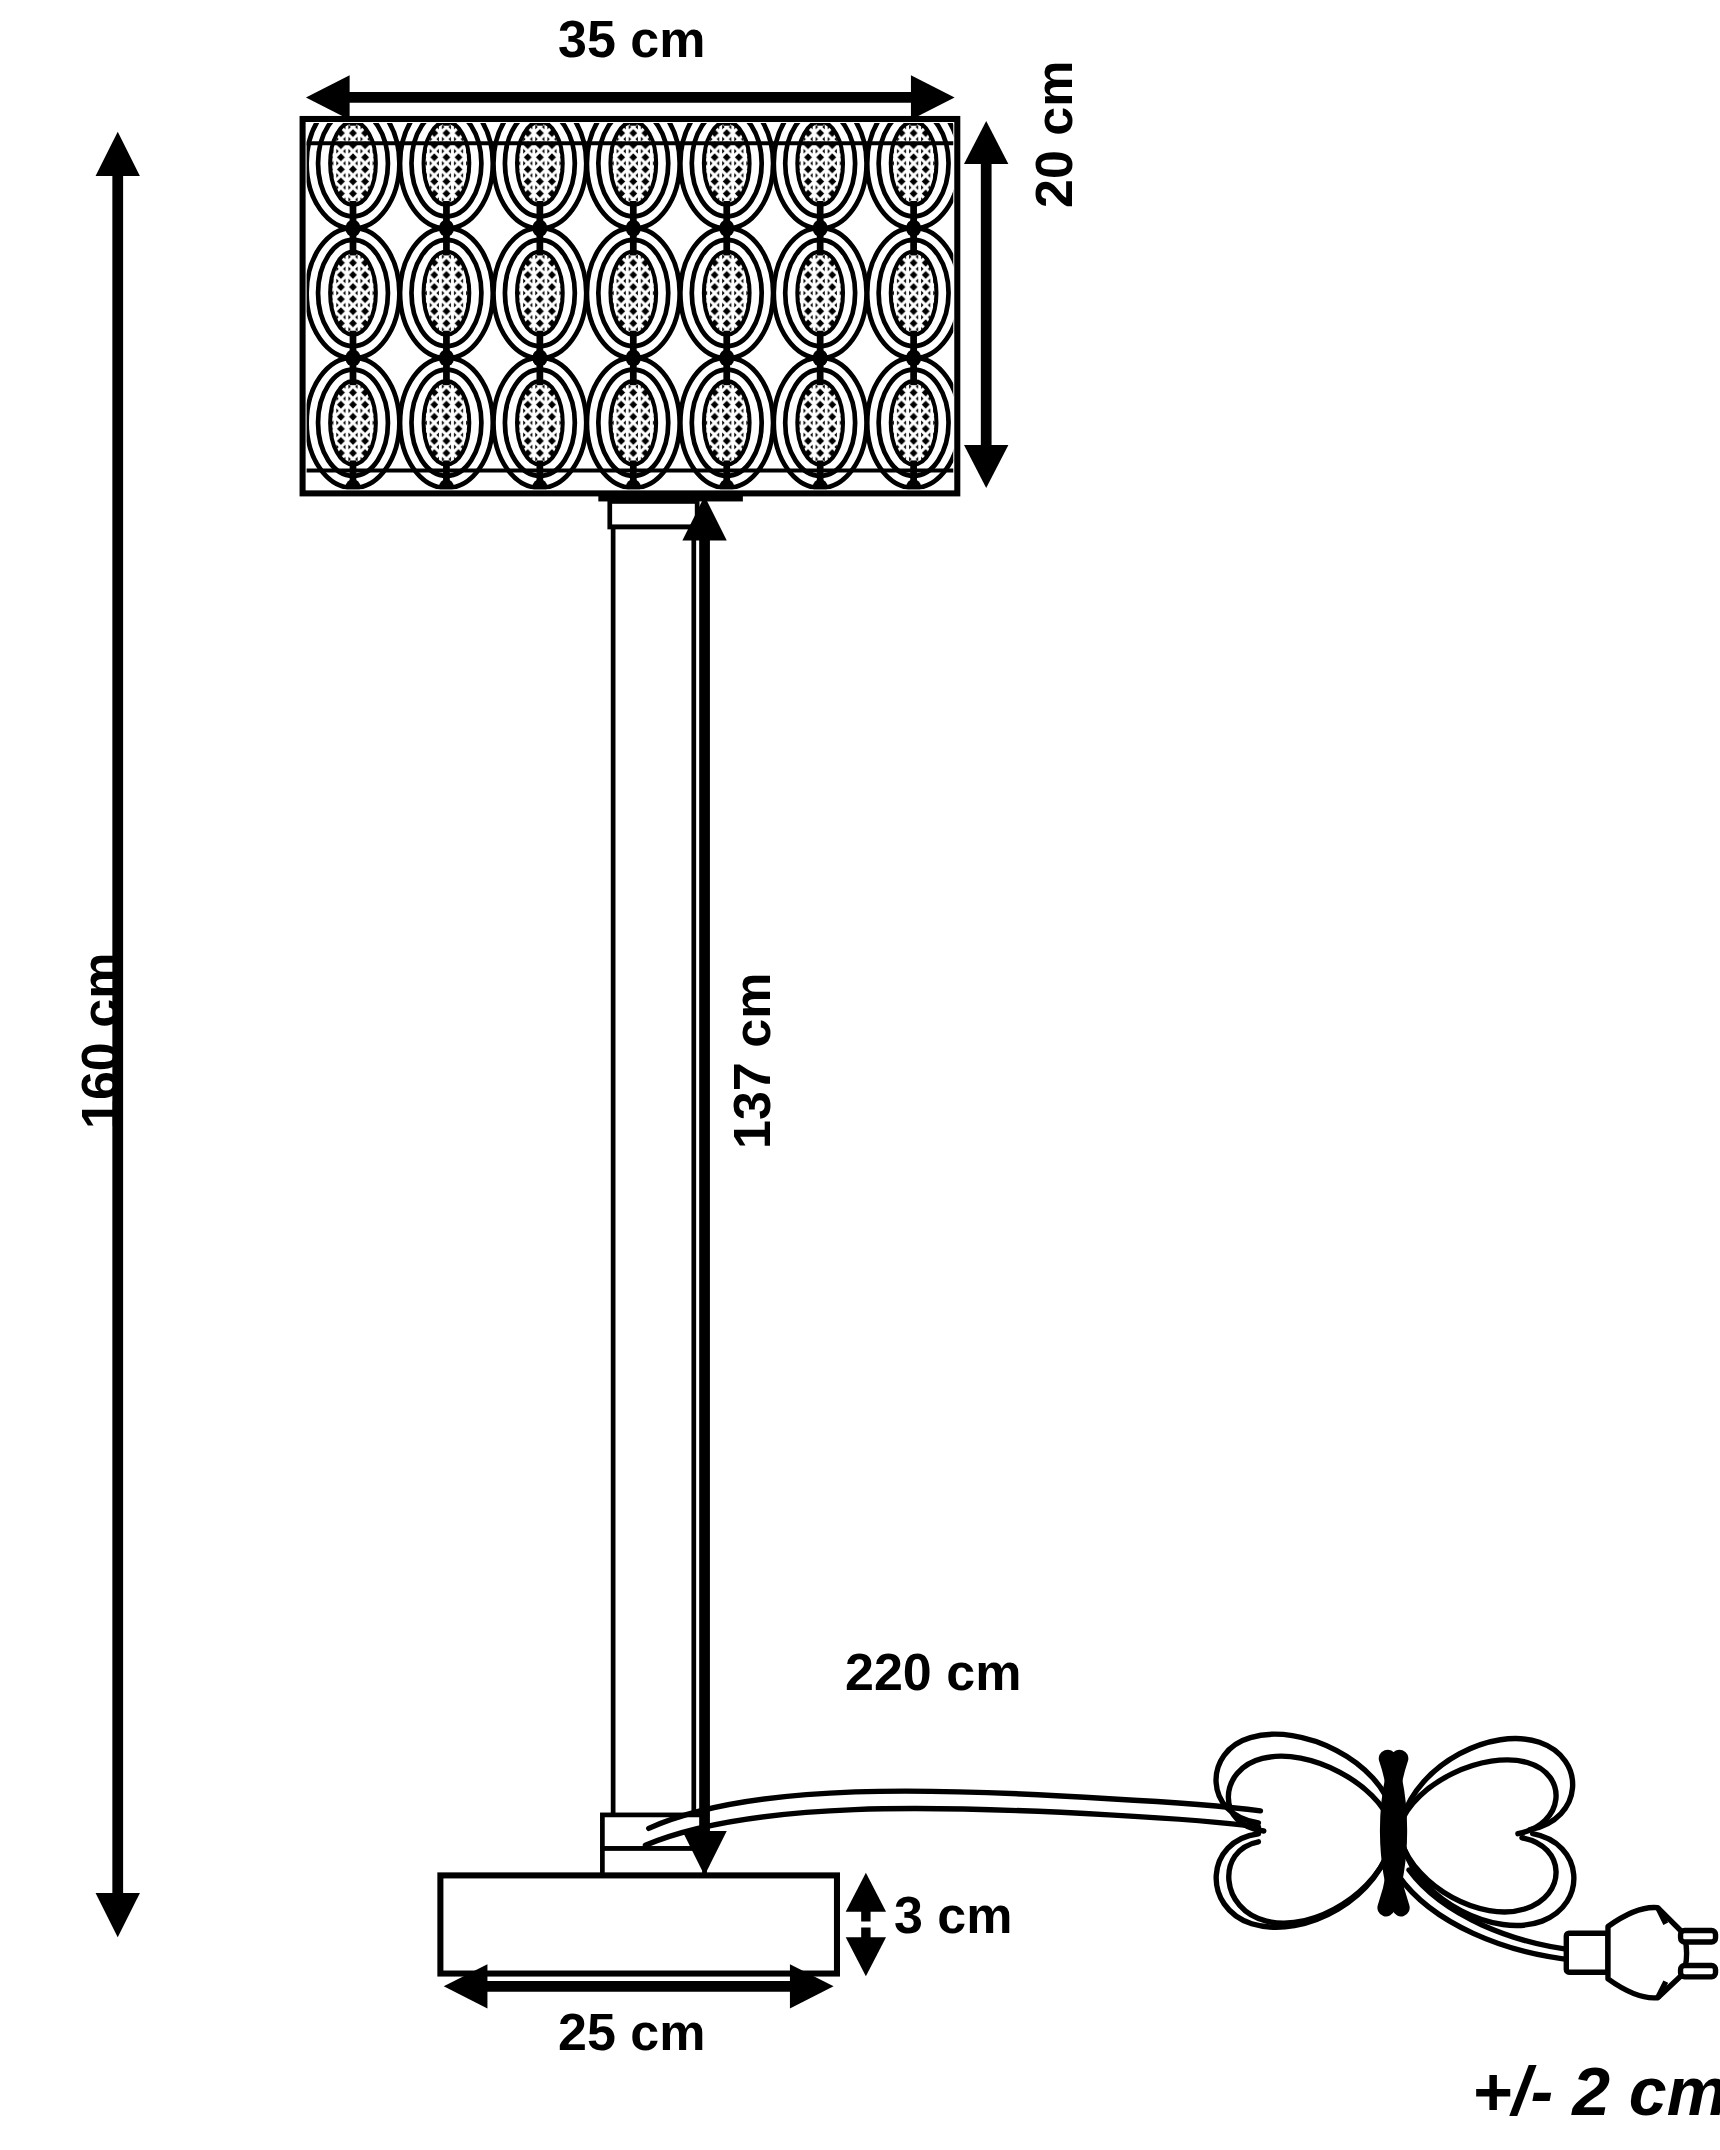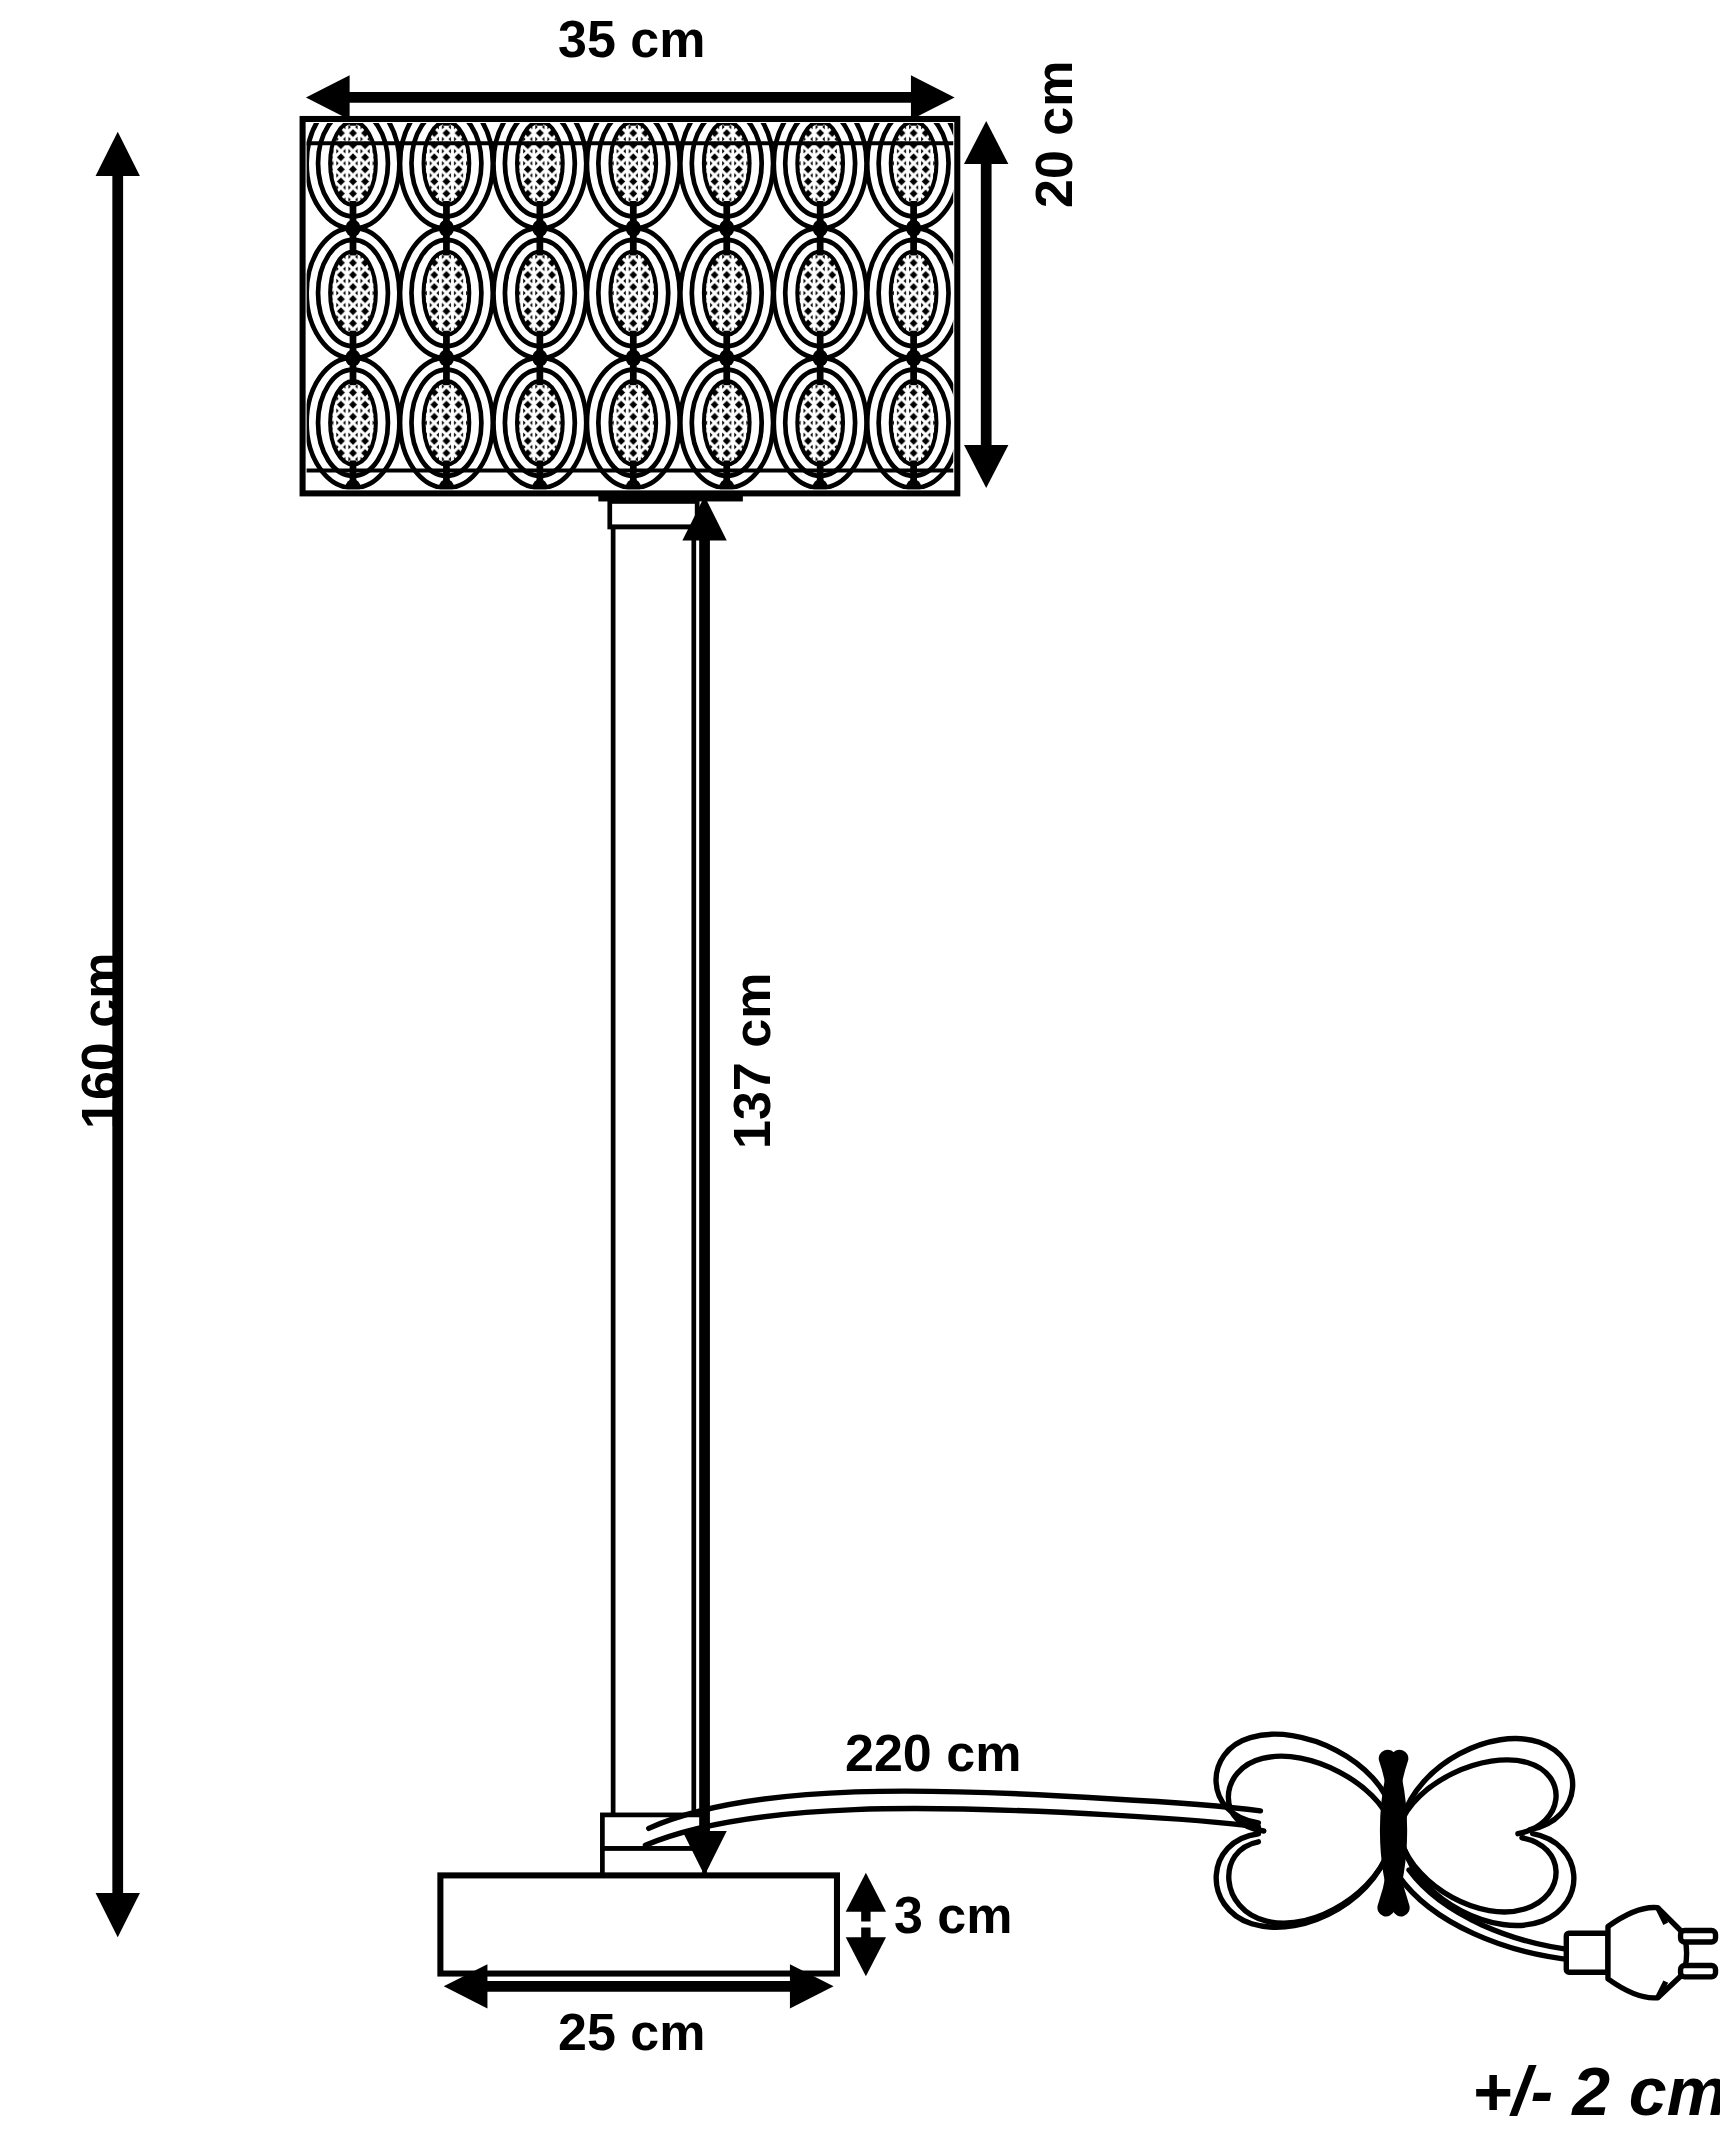--- a/index.html
+++ b/index.html
@@ -35,21 +35,21 @@
     white-space: nowrap;
     line-height: 1;
   }
   #label-width-top   { left: 558px;  top: 13.4px;   font-size: 52px; }
   #label-shade-height{ left: 1028px; top: 208px;  font-size: 52px;
                        transform: rotate(-90deg); transform-origin: left top; }
   #label-total-height{ left: 74px;  top: 1129px; font-size: 52px;
                        transform: rotate(-90deg); transform-origin: left top; }
   #label-pole-height { left: 726px; top: 1149px; font-size: 52px;
                        transform: rotate(-90deg); transform-origin: left top; }
-  #label-cord-length { left: 845px; top: 1727px; font-size: 52px; }
+  #label-cord-length { left: 845px; top: 1646px; font-size: 52px; }
   #label-base-height { left: 894px; top: 1889px; font-size: 52px; }
   #label-base-width  { left: 558px;  top: 2006px; font-size: 52px; }
   #label-tolerance   { left: 1472px; top: 2057px; font-size: 68px; font-style: italic; }
 </style>
 </head>
 <body>
 
 <div id="sheet">
 
   <svg id="drawing" viewBox="0 0 2560 3200" xmlns="http://www.w3.org/2000/svg">

